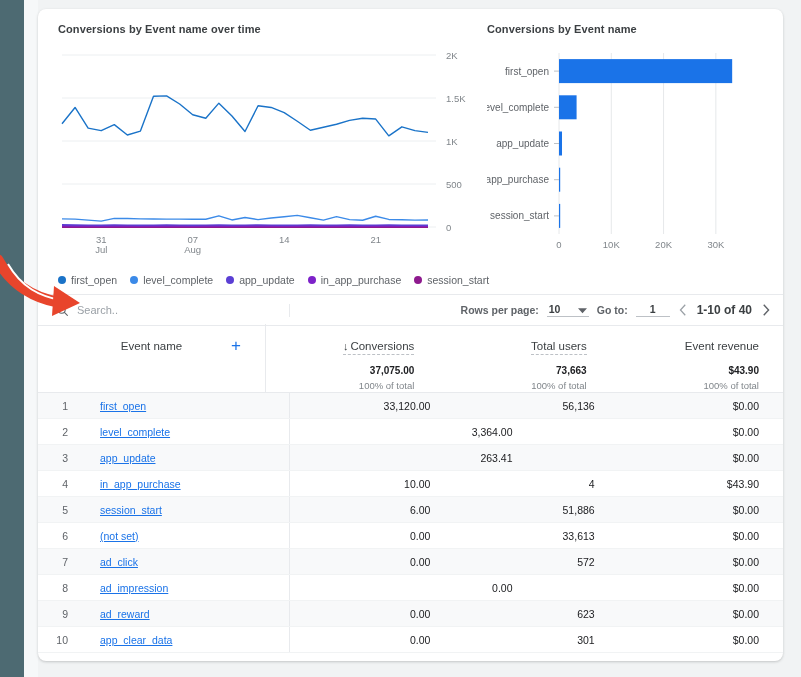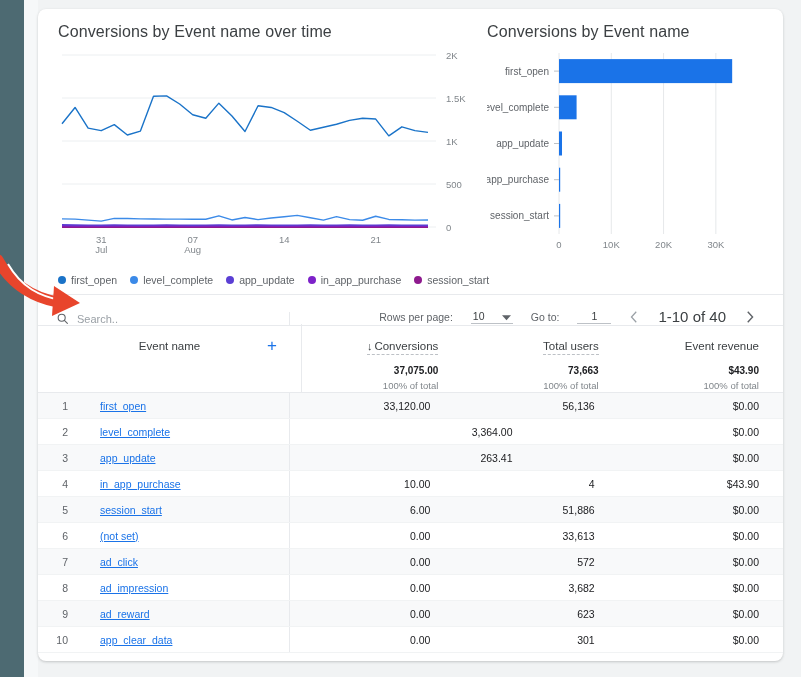--- a/index.html
+++ b/index.html
@@ -31,21 +31,21 @@
     background: #ffffff;
     border-radius: 8px;
     box-shadow: 0 1px 3px rgba(60,64,67,.18), 0 1px 2px rgba(60,64,67,.08);
     overflow: hidden;
   }
 
   
   .charts-row { position: relative; height: 285px; }
 
   .chart-title {
-    font-size: 16px; color: #3c4043; letter-spacing: .1px;
+    font-size: 11px; color: #3c4043; letter-spacing: .1px; font-weight: bold;
   }
 
   
   .linechart-wrap {
     position: absolute; left: 20px; top: 14px; width: 420px; height: 268px;
   }
   .linechart-wrap .chart-title { position:absolute; left:0; top:0; }
   .line-svg { position: absolute; left: 0; top: 26px; }
 
   
@@ -65,59 +65,59 @@
   }
   .legend-item { display: flex; align-items: center; gap: 5px; }
   .legend-dot { width: 8px; height: 8px; border-radius: 50%; display:block; }
   .legend-text { font-size: 10.5px; color: #5f6368; }
 
   
   .toolbar {
     position: absolute; left: 0; top: 285px; width: 745px; height: 30px;
     border-top: 1px solid #e8eaed;
     border-bottom: 1px solid #e8eaed;
-    display: flex; align-items: flex-end;
+    display: flex; align-items: center;
   }
   .search-cell {
     width: 252px; display: flex; align-items: center; gap: 8px;
     padding-left: 18px; border-right: 1px solid #e8eaed; box-sizing: border-box;
   }
   .search-input {
     border: none; outline: none; font-size: 11px; color: #5f6368;
     background: transparent; width: 180px; font-family: "Liberation Sans", sans-serif;
     padding: 0;
   }
   .search-input::placeholder { color: #9aa0a6; }
 
   .pager {
     flex: 1; display: flex; align-items: center; justify-content: flex-end;
-    gap: 18px; padding-right: 28px; font-size: 10.5px; color: #5f6368;
+    gap: 8px; padding-right: 12px; font-size: 10.5px; color: #5f6368; font-weight: bold;
   }
   .pager-label { font-size: 10.5px; color: #5f6368; }
   .rows-select {
     display: inline-flex; align-items: flex-end; gap: 4px;
     border-bottom: 1px solid #bdc1c6; padding: 0 2px 1px 2px; min-width: 38px;
     justify-content: space-between;
   }
   .rows-value { font-size: 10.5px; color: #3c4043; }
   .goto-box {
     border-bottom: 1px solid #bdc1c6; width: 34px; text-align: center;
     padding-bottom: 1px;
   }
   .goto-value { font-size: 10.5px; color: #3c4043; }
-  .range-text { font-size: 15px; color: #3c4043; }
+  .range-text { font-size: 12px; color: #3c4043; }
   .chev { cursor: pointer; line-height: 0; }
 
   
   .tbl { position: absolute; left: 0; top: 315px; width: 745px; }
   .head-row {
     display: flex; height: 68px; border-bottom: 1px solid #e8eaed;
   }
   .c-name {
-    width: 264px; box-sizing: border-box; border-right: 1px solid #e8eaed;
+    width: 228px; box-sizing: border-box; border-right: 1px solid #e8eaed;
     position: relative;
   }
   .c-name .hdr-txt {
     position: absolute; left: 0; right: 0; top: 16px; text-align: center;
     font-size: 11.5px; color: #3c4043;
   }
   .plus-btn {
     position: absolute; right: 20px; top: 13px;
     width: 18px; height: 18px; color: #1a73e8;
     font-size: 17px; line-height: 17px; text-align: center; cursor: pointer;
@@ -381,21 +381,20 @@
             <div class="cell-metric">0.00</div>
             <div class="cell-metric">572</div>
             <div class="cell-metric">$0.00</div>
           </div>
           <div class="row">
             <div class="cell-name">
               <span class="idx">8</span>
               <span class="evt-link">ad_impression</span>
             </div>
             <div class="cell-metric">0.00</div>
-            <div class="cell-metric">3,682</div>
             <div class="cell-metric">$0.00</div>
           </div>
           <div class="row alt">
             <div class="cell-name">
               <span class="idx">9</span>
               <span class="evt-link">ad_reward</span>
             </div>
             <div class="cell-metric">0.00</div>
             <div class="cell-metric">623</div>
             <div class="cell-metric">$0.00</div>

